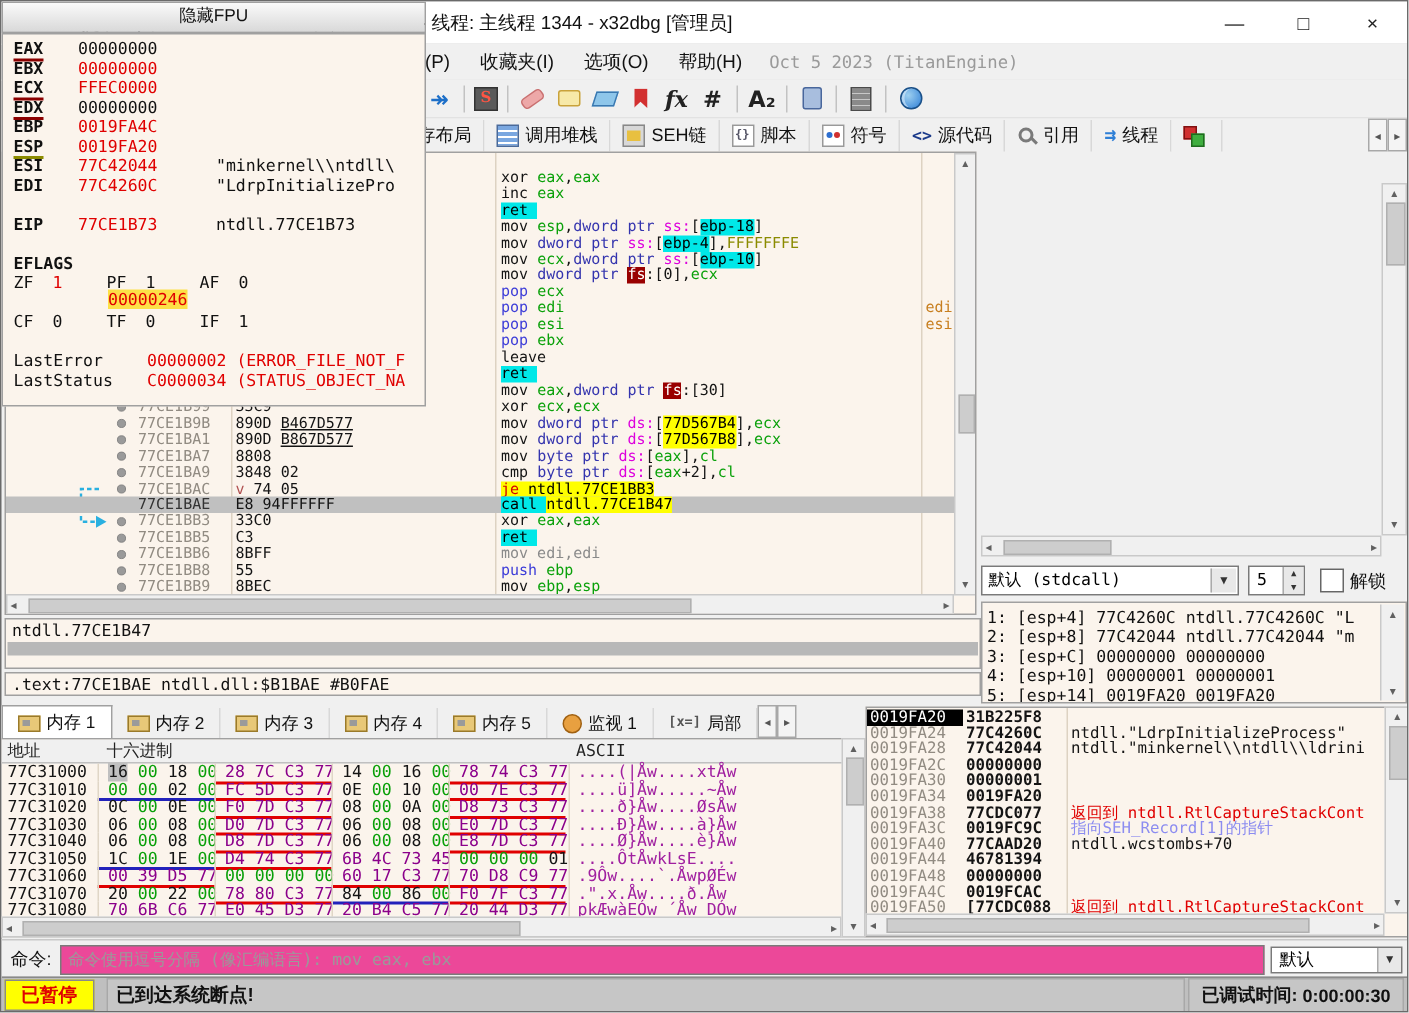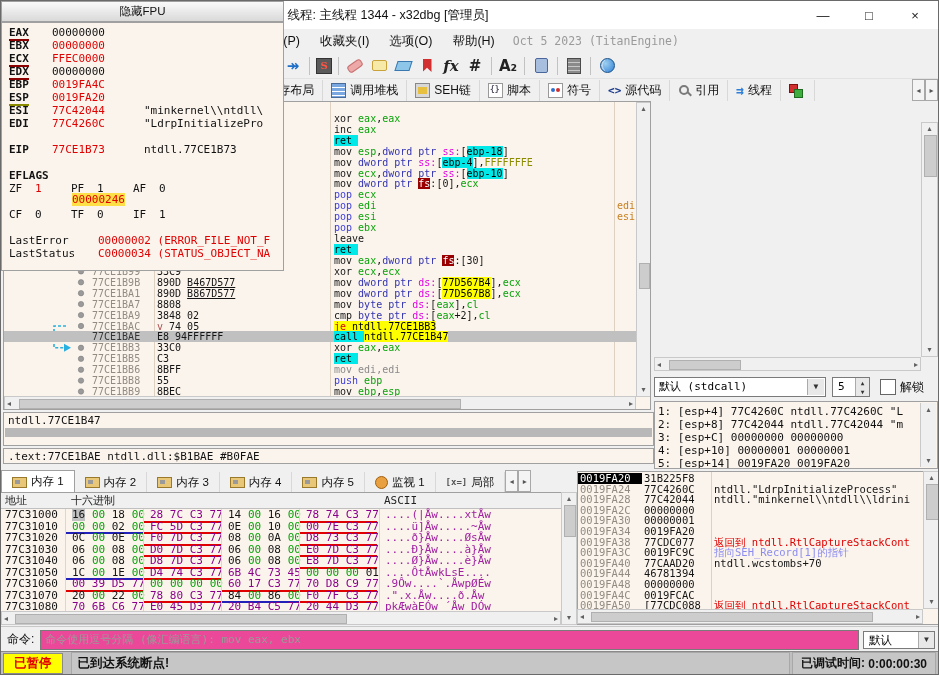--- a/index.html
+++ b/index.html
@@ -137,32 +137,32 @@
   .g-p{color:#8b008b;border-bottom:2px solid #e00000;} .g-a{color:#8b008b;}
   .g-b{border-bottom:2px solid #2222bb;}
   .bsel{background:#c0c0c0;}
   #dump-vscroll{left:560px;top:491px;width:16px;height:133px;}
   #dump-hscroll{left:0;top:610px;width:560px;height:14px;}
   
   #stackpanel{left:576px;top:470px;width:363px;height:154px;}
   .st-row{position:absolute;height:10.6px;font:10.5px "DejaVu Sans Mono",monospace;line-height:10.6px;white-space:pre;}
   .st-addr{position:absolute;left:2px;width:60px;color:#918b82;}
   .st-addr.sel{background:#000;color:#fff;padding:0 2px;left:0;}
-  .st-val{position:absolute;left:66px;width:66px;color:#141414;}
+  .st-val{position:absolute;left:66px;width:66px;color:#141414;font-weight:bold;}
   .st-cmt{position:absolute;left:136px;}
   .cc-k{color:#141414;} .cc-r{color:#e00000;} .cc-v{color:#8c8cf0;}
   #stack-vline{position:absolute;left:133px;top:0;height:138px;width:1px;background:#ddd2c2;}
   #stack-vscroll{left:922px;top:470px;width:17px;height:138px;}
   #stack-hscroll{left:576px;top:608px;width:346px;height:15px;}
   
   #cmdbar{position:absolute;left:0;top:625px;width:100%;height:25px;background:#f0f0f0;border-top:1px solid #c8c8c8;display:flex;align-items:center;}
   #cmd-label{font-size:12px;color:#111;margin:0 6px 0 6px;}
   #cmd-input{flex:1;height:18px;border:1px solid #7a7a7a;background:#ec4899;font:11px "DejaVu Sans Mono",monospace;padding:0 4px;color:#111;}
   #cmd-input::placeholder{color:#9a9a9a;}
-  #cmd-combo{position:relative;width:72px;height:18px;background:#fff;border:1px solid #7a7a7a;margin:0 3px 0 4px;font-size:11.5px;line-height:17px;padding-left:5px;box-sizing:border-box;}
+  #cmd-combo{position:relative;width:88px;height:18px;background:#fff;border:1px solid #7a7a7a;margin:0 3px 0 4px;font-size:11.5px;line-height:17px;padding-left:5px;box-sizing:border-box;}
   #cmd-combo .dd{position:absolute;right:0;top:0;width:15px;height:16px;background:#e8e8e8;border-left:1px solid #aaa;font-size:8px;line-height:16px;text-align:center;color:#333;}
   #statusbar{position:absolute;left:0;top:650px;width:100%;height:23px;background:#bfbfbf;display:flex;align-items:center;border-top:1px solid #8a8a8a;}
   #status-state{background:#ffff00;border:1px solid #8a8a8a;color:#e00000;font-weight:bold;font-size:12.5px;padding:1px 10px;margin-left:2px;}
   #status-msg{font-size:12.5px;font-weight:bold;color:#111;margin-left:8px;border:1px solid #a8a8a8;background:#c6c6c6;flex:1;padding:1px 6px;align-self:stretch;display:flex;align-items:center;}
   #status-time{font-size:12px;color:#111;border:1px solid #a8a8a8;background:#c6c6c6;padding:1px 8px;margin:0 2px;align-self:stretch;display:flex;align-items:center;font-weight:bold;}
 </style>
 </head>
 <body>
 
 <div id="win">

